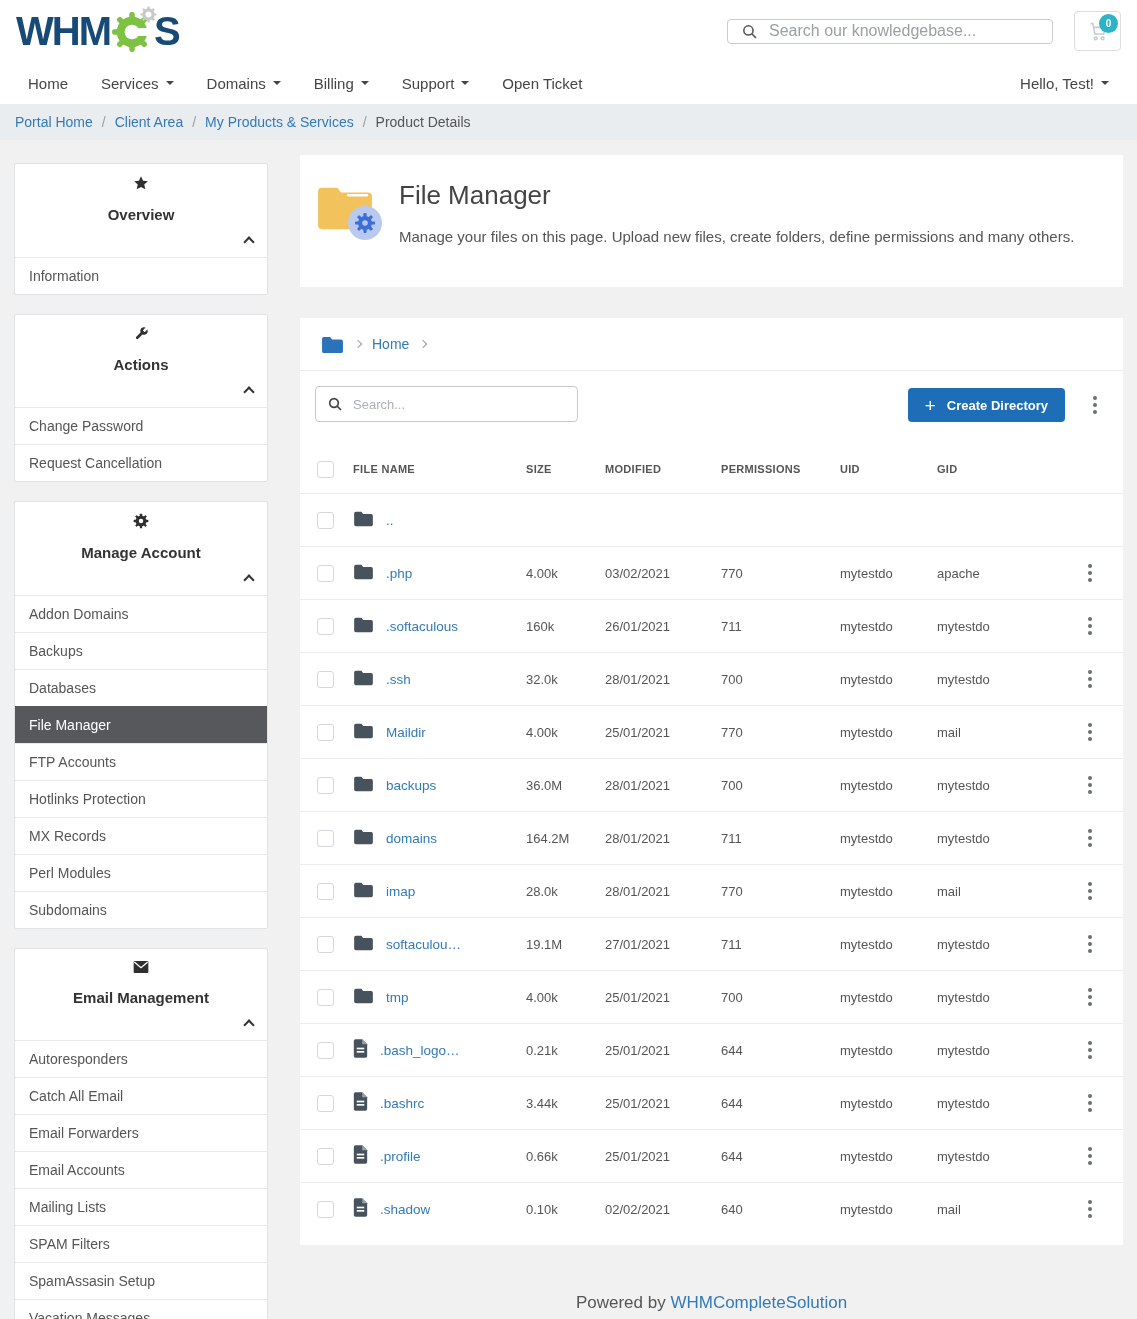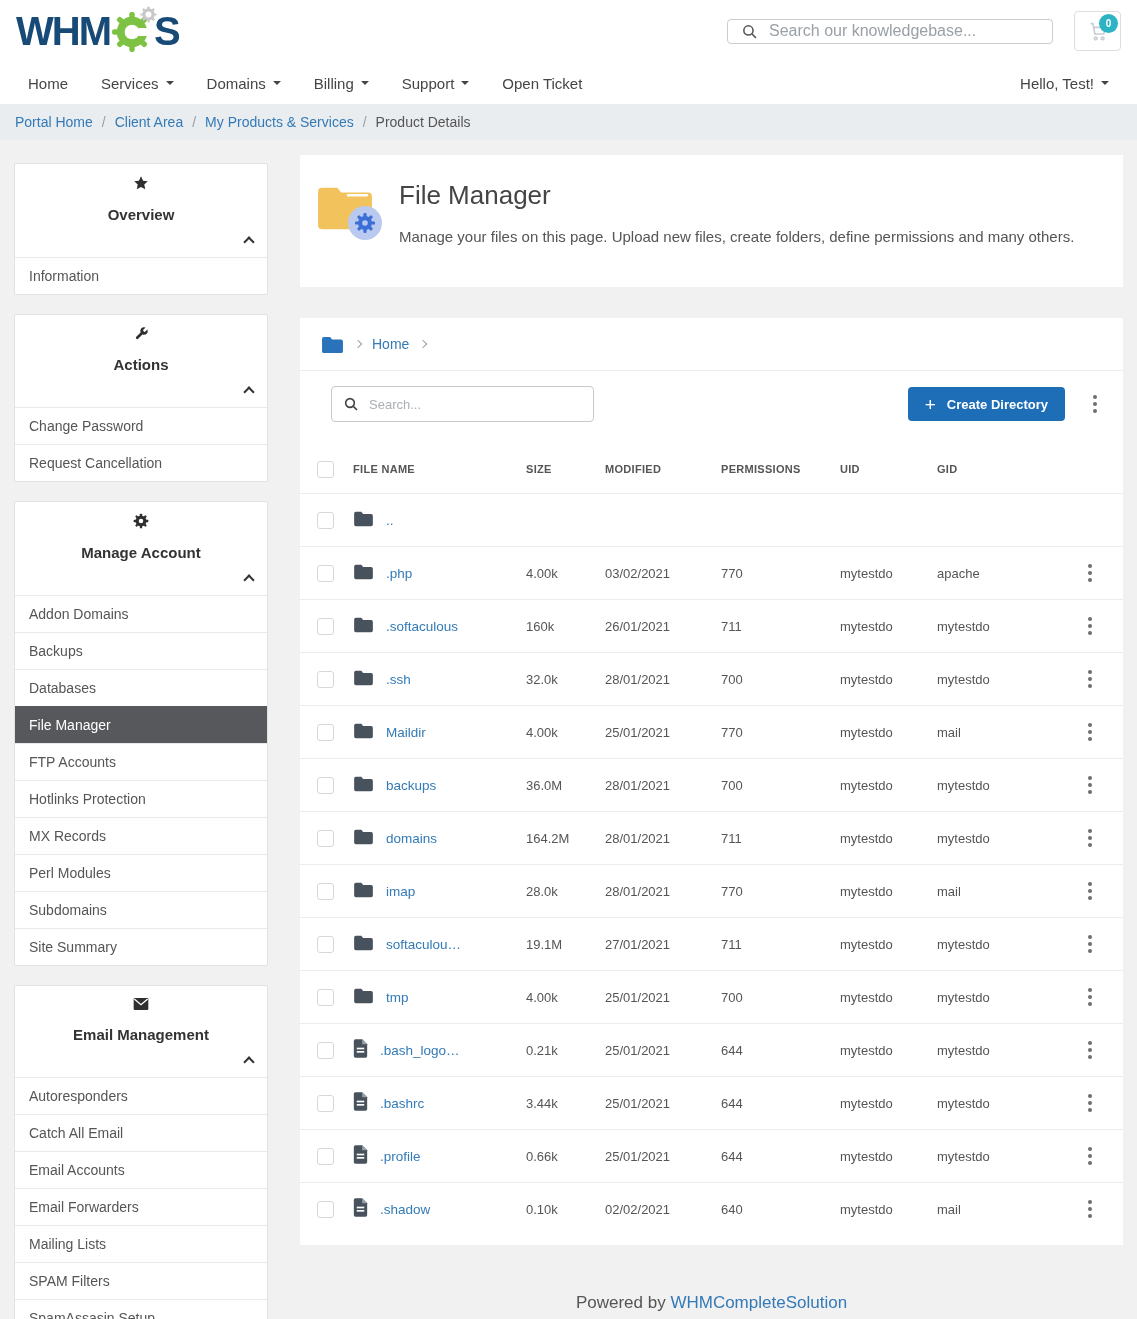--- a/index.html
+++ b/index.html
@@ -61,21 +61,21 @@
   .page-head{display:flex;gap:25px;padding:25px 24px 30px 16px;min-height:132px;}
   .ph-icon{position:relative;width:58px;height:50px;flex:0 0 58px;margin-top:3px;}
   .page-title{font-size:26px;font-weight:normal;color:#444;}
   .page-desc{font-size:15px;color:#555;margin-top:17px;}
 
   .fm{margin-top:31px;min-height:926px;padding-bottom:10px;}
   .fm-path{height:53px;display:flex;align-items:center;gap:11px;padding:0 21px;border-bottom:1px solid #ececec;}
   .fm-path a{color:var(--accent);font-size:14px;}
   .chev-right{width:6px;height:6px;border-top:1.6px solid #9aa0a6;border-right:1.6px solid #9aa0a6;transform:rotate(45deg);}
 
-  .fm-toolbar{display:flex;align-items:center;padding:15px 20px 23px 31px;}
+  .fm-toolbar{display:flex;align-items:flex-end;padding:15px 20px 23px 15px;}
   .fm-search{width:263px;height:36px;border:1px solid #c9c9c9;border-radius:4px;display:flex;align-items:center;gap:10px;padding:0 11px;}
   .fm-search input{border:none;outline:none;flex:1;font-size:13px;color:#555;font-family:inherit;}
   .fm-search input::placeholder{color:#aab0b6;}
   .fm-tools-right{margin-left:auto;display:flex;align-items:center;gap:22px;}
   .btn-create{height:34px;background:var(--btn-blue);color:#fff;border:none;border-radius:4px;
     display:flex;align-items:center;gap:11px;padding:0 17px;font-size:13px;font-weight:bold;cursor:pointer;font-family:inherit;}
   .btn-plus{font-size:19px;font-weight:normal;line-height:1;}
   .kebab{display:flex;flex-direction:column;gap:3px;background:none;border:none;cursor:pointer;padding:4px 6px;}
   .kebab i{width:4px;height:4px;border-radius:50%;background:#6a6f74;display:block;}
 
@@ -224,35 +224,34 @@
           </div>
           <div class="panel-item">Addon Domains</div>
           <div class="panel-item">Backups</div>
           <div class="panel-item">Databases</div>
           <div class="panel-item active">File Manager</div>
           <div class="panel-item">FTP Accounts</div>
           <div class="panel-item">Hotlinks Protection</div>
           <div class="panel-item">MX Records</div>
           <div class="panel-item">Perl Modules</div>
           <div class="panel-item">Subdomains</div>
-          <div class="panel-item">Site Summary</div>
         </div>
         <div class="panel">
           <div class="panel-head">
             <span><svg width="16" height="14" viewBox="0 0 24 20">
                 <rect x="1" y="1" width="22" height="18" rx="1.5" fill="#2f2f2f"></rect>
                 <path d="M2 2.5L12 11l10-8.5" stroke="#fff" stroke-width="2" fill="none"></path>
               </svg></span>
             <span class="panel-title">Email Management</span>
             <i class="chev-up"></i>
           </div>
           <div class="panel-item">Autoresponders</div>
           <div class="panel-item">Catch All Email</div>
+          <div class="panel-item">Email Forwarders</div>
           <div class="panel-item">Email Accounts</div>
-          <div class="panel-item">Email Forwarders</div>
           <div class="panel-item">Mailing Lists</div>
           <div class="panel-item">SPAM Filters</div>
           <div class="panel-item">SpamAssasin Setup</div>
           <div class="panel-item">Vacation Messages</div>
         </div>
         <div class="panel">
           <div class="panel-head">
             <span><svg width="18" height="16" viewBox="0 0 27 24">
                 <g fill="#2f2f2f">
                   <rect x="8.6" y="5.5" width="2.8" height="17" rx="1"></rect>

